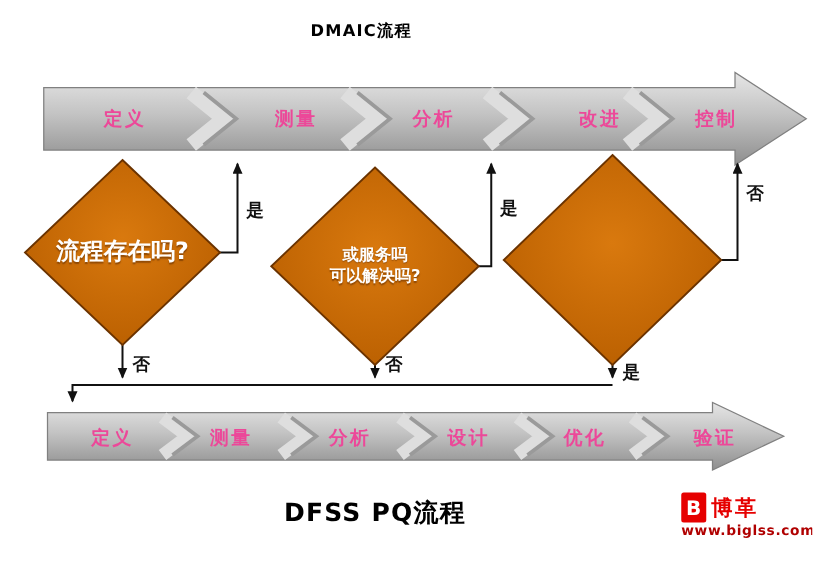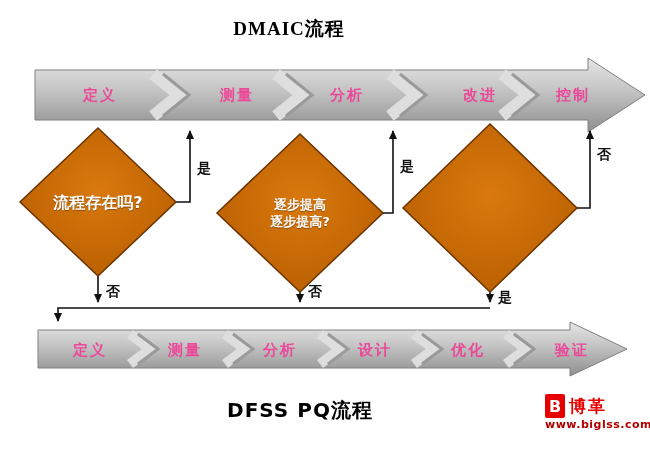--- a/index.html
+++ b/index.html
@@ -19,21 +19,21 @@
   .branch-label{
     font-weight:bold;color:#111;font-size:14px;white-space:nowrap;
   }
   .diamond-text{
     display:flex;flex-direction:column;align-items:center;justify-content:center;
     color:#ffffff;font-weight:bold;text-align:center;
     transform:translate(-50%,-50%);line-height:17px;
     text-shadow:0 1px 1px rgba(90,40,0,.55);
   }
   .diamond-text div{white-space:nowrap;}
-  .d1-text{font-size:16px;}
+  .d1-text{font-size:19px;}
   .d2-text{font-size:13px;}
   .d3-text{font-size:13px;}
   .logo-box{
     display:flex;align-items:center;gap:4px;
   }
   .logo-mark{
     width:20px;height:24px;background:#e60000;color:#fff;font-weight:bold;
     font-size:16px;display:flex;align-items:center;justify-content:center;
     border-radius:2px;
   }
@@ -97,42 +97,42 @@
       <path d="M300,292 L300,302" marker-end="url(#arrowhead)"></path>
       <path d="M490,292 L490,302" marker-end="url(#arrowhead)"></path>
       <path d="M490,308 L58,308 L58,321" marker-end="url(#arrowhead)"></path>
     </g>
 
     <polygon points="98,128 176,202 98,276 20,202" fill="url(#diamondGrad)" stroke="#6b3300" stroke-width="1.5"></polygon>
     <polygon points="300,134 383,213 300,292 217,213" fill="url(#diamondGrad)" stroke="#6b3300" stroke-width="1.5"></polygon>
     <polygon points="490,124 577,208 490,292 403,208" fill="url(#diamondGrad)" stroke="#6b3300" stroke-width="1.5"></polygon>
   </svg>
 
-  <div class="abs title" style="left:289px;top:16px;font-size:19px;font-family:Liberation Serif, serif;">DMAIC流程</div>
+  <div class="abs title" style="left:289px;top:16px;font-size:13px;">DMAIC流程</div>
   <div class="abs title" style="left:300px;top:397px;font-size:20px;">DFSS PQ流程</div>
 
   <div class="abs band-label" style="left:100px;top:86px;">定义</div>
   <div class="abs band-label" style="left:237px;top:86px;">测量</div>
   <div class="abs band-label" style="left:347px;top:86px;">分析</div>
   <div class="abs band-label" style="left:480px;top:86px;font-family:Liberation Mono, monospace;">改进</div>
   <div class="abs band-label" style="left:573px;top:86px;">控制</div>
 
   <div class="abs band-label" style="left:90px;top:341px;">定义</div>
   <div class="abs band-label" style="left:185px;top:341px;">测量</div>
   <div class="abs band-label" style="left:280px;top:341px;">分析</div>
   <div class="abs band-label" style="left:375px;top:341px;">设计</div>
   <div class="abs band-label" style="left:468px;top:341px;">优化</div>
   <div class="abs band-label" style="left:572px;top:341px;">验证</div>
 
   <div class="abs diamond-text d1-text" style="left:98px;top:202px;">
     <div>流程存在吗?</div>
   </div>
   <div class="abs diamond-text d2-text" style="left:300px;top:213px;">
-    <div>逐步提高</div>
-    <div>逐步提高?</div>
+    <div>或服务吗</div>
+    <div>可以解决吗?</div>
   </div>
 
   <div class="abs branch-label" style="left:197px;top:160px;">是</div>
   <div class="abs branch-label" style="left:400px;top:158px;">是</div>
   <div class="abs branch-label" style="left:597px;top:146px;">否</div>
   <div class="abs branch-label" style="left:106px;top:283px;">否</div>
   <div class="abs branch-label" style="left:308px;top:283px;">否</div>
   <div class="abs branch-label" style="left:498px;top:289px;">是</div>
 
   <div class="abs" style="left:545px;top:394px;">

